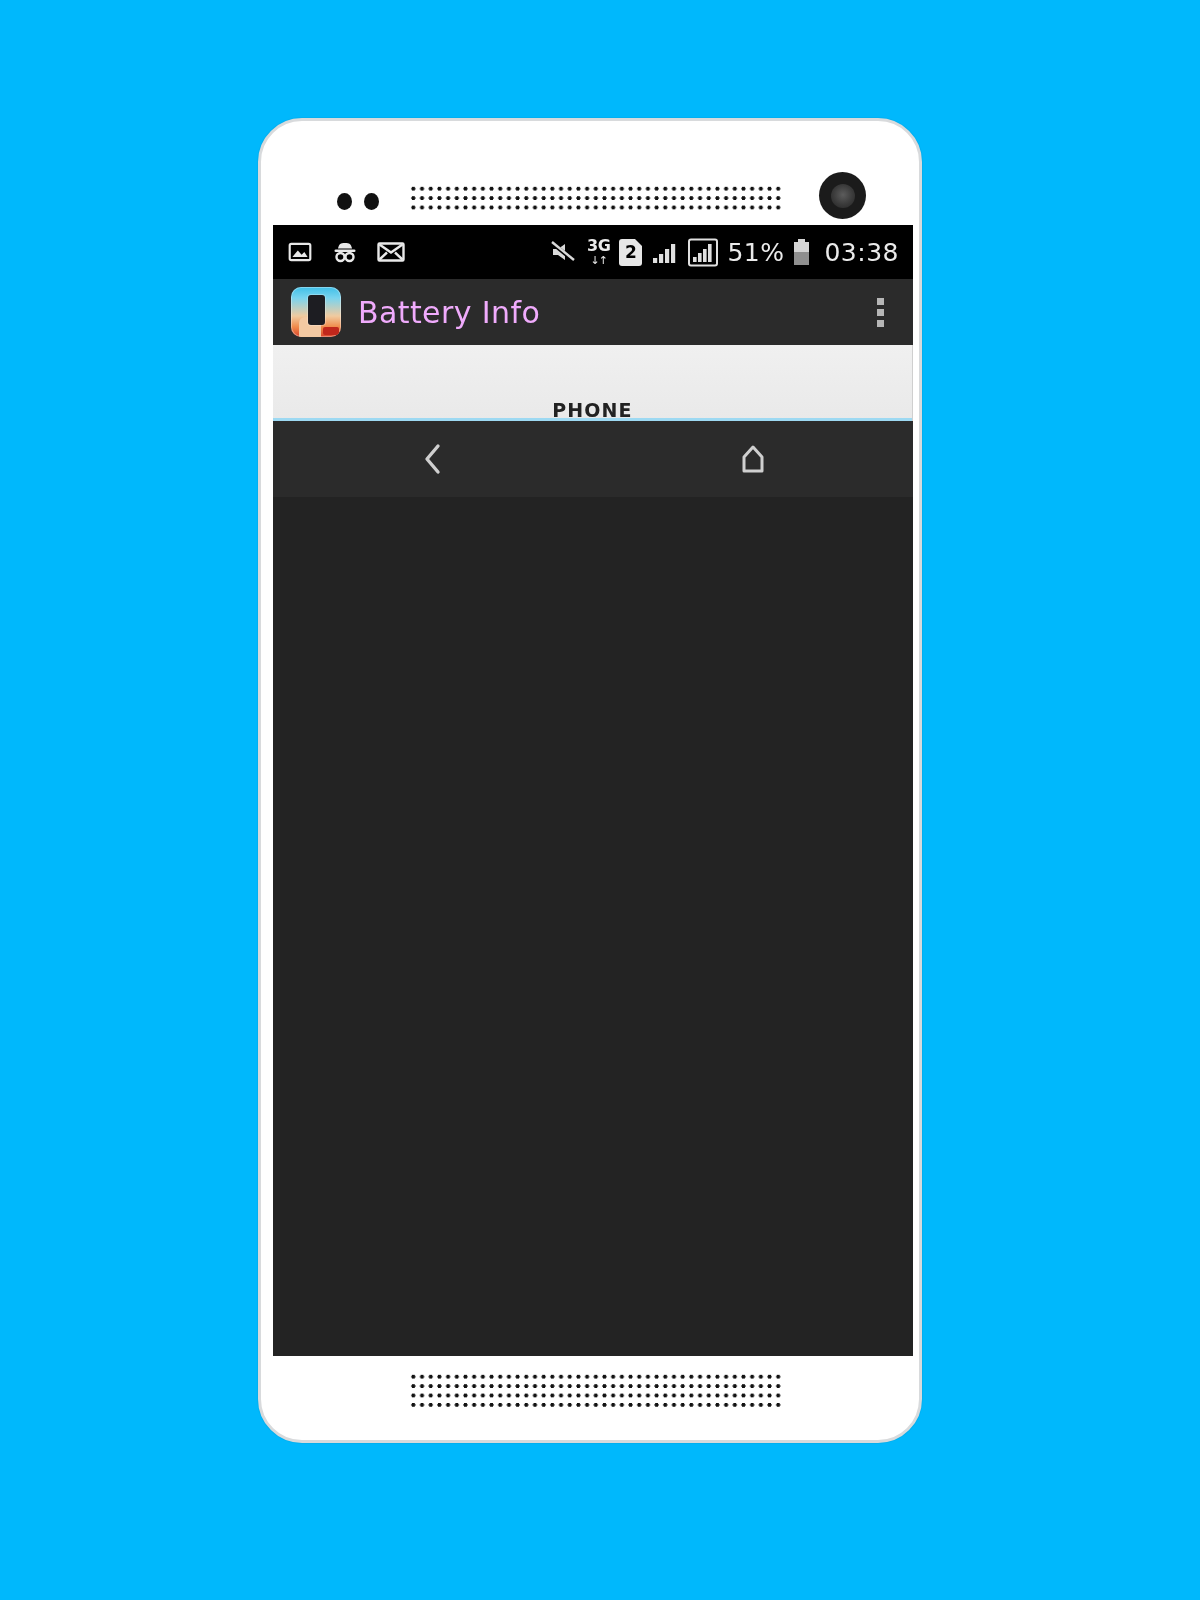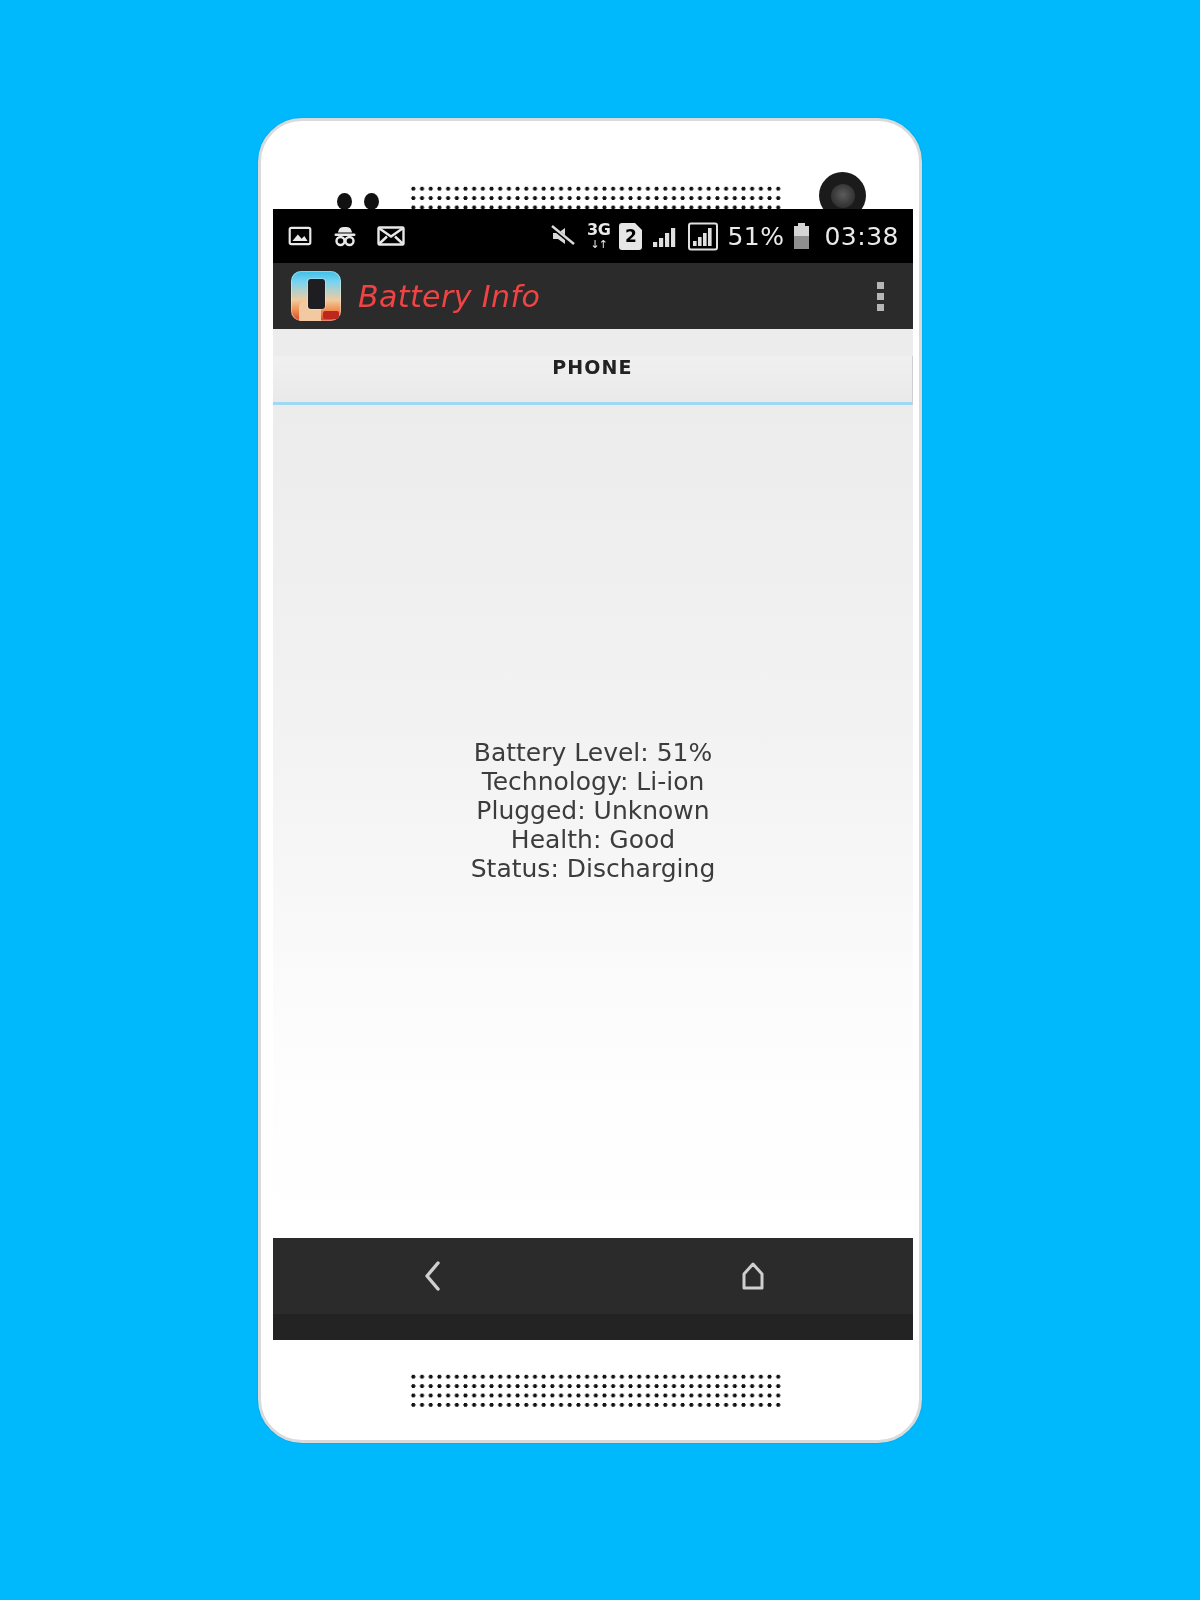--- a/index.html
+++ b/index.html
@@ -84,21 +84,21 @@
     left: 148px;
     top: 22px;
     width: 372px;
     height: 39px;
   }
 
   
   #screen {
     position: absolute;
     left: 12px;
-    top: 88px;
+    top: 104px;
     width: 640px;
     height: 1131px;
     background: #232323;
     overflow: hidden;
   }
 
   
   #status-bar {
     position: relative;
     height: 54px;
@@ -206,26 +206,25 @@
   }
   #app-icon-badge {
     position: absolute;
     right: 2px; bottom: 2px;
     width: 16px; height: 8px;
     background: #c0271c;
     border-radius: 2px;
   }
   #app-title {
     margin-left: 17px;
-    color: #ef4444;
+    color: #f0abfc;
     font-size: 30px;
     font-family: "DejaVu Sans", sans-serif;
     letter-spacing: 0.4px;
     white-space: nowrap;
-    font-style: italic;
   }
   #overflow-menu-button {
     margin-left: auto;
     width: 34px;
     height: 48px;
     display: flex;
     flex-direction: column;
     align-items: center;
     justify-content: center;
     gap: 4px;
@@ -239,25 +238,24 @@
   
   #tab-bar {
     display: flex;
     height: 76px;
     background: #ececec;
   }
   .tab {
     flex: 1;
     position: relative;
     display: flex;
-    align-items: flex-start;
+    align-items: flex-end;
     justify-content: center;
     background: linear-gradient(180deg,#f0f0f0 0%, #e9e9e9 100%);
     box-sizing: border-box;
-    margin-top: 27px;
   }
   .tab-label {
     font-family: "DejaVu Sans", sans-serif;
     font-size: 19px;
     font-weight: bold;
     letter-spacing: 1.1px;
     color: #222;
   }
   #tab-phone { border-right: 1px solid #cfcfcf; }
   #tab-phone::after {
@@ -406,29 +404,20 @@
         <span></span>
       </div>
     </div>
 
     <div id="tab-bar">
       <div class="tab" id="tab-phone">
         <span class="tab-label">PHONE</span>
       </div>
     </div>
 
-    <div id="content-area">
-      <div id="battery-info-list">
-        <div class="info-line">Battery Level: 51%</div>
-        <div class="info-line">Technology: Li-ion</div>
-        <div class="info-line">Plugged: Unknown</div>
-        <div class="info-line">Health: Good</div>
-        <div class="info-line">Status: Discharging</div>
-      </div>
-    </div>
 
     <div id="nav-bar">
       <div id="nav-back-button">
         <svg width="30" height="40" viewBox="0 0 30 40">
           <path d="M20 7 L9 20 L20 33" fill="none" stroke="#cfcfcf" stroke-width="3.4" stroke-linecap="round" stroke-linejoin="round"></path>
         </svg>
       </div>
       <div id="nav-home-button">
         <svg width="34" height="36" viewBox="0 0 34 36">
           <path d="M8 30 L8 16 L17 6 L26 16 L26 30 Z" fill="none" stroke="#cfcfcf" stroke-width="3" stroke-linejoin="round"></path>

